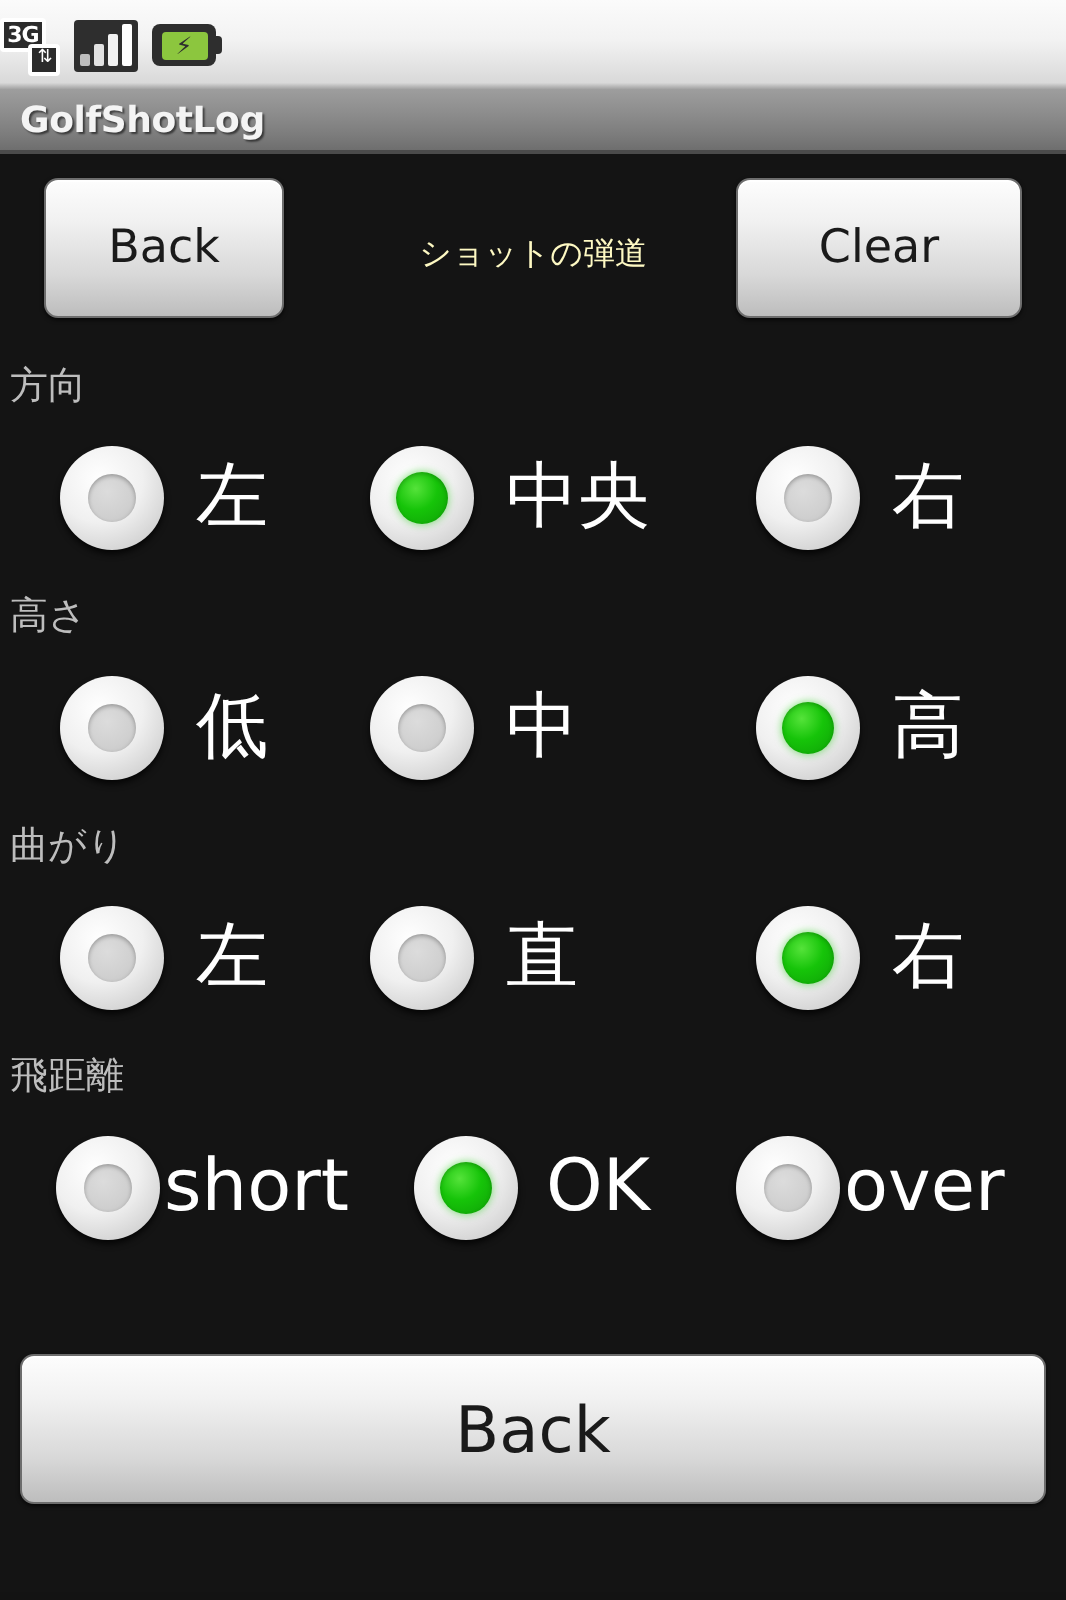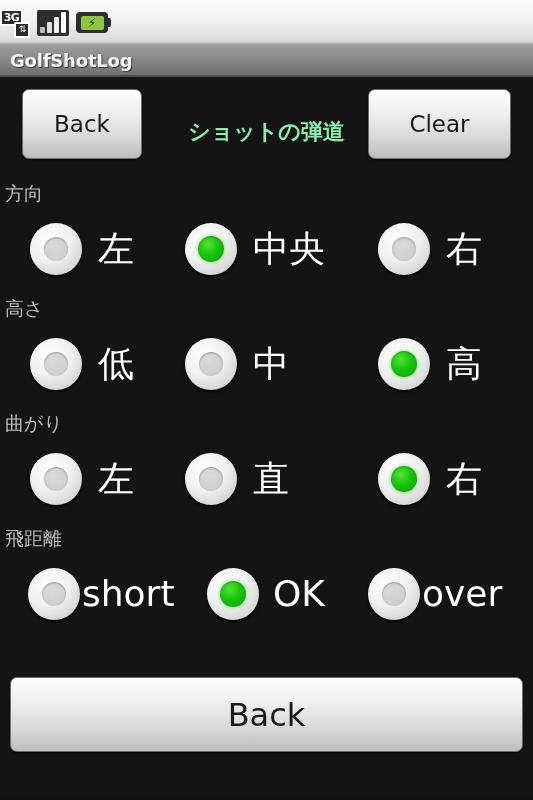--- a/index.html
+++ b/index.html
@@ -183,24 +183,23 @@
   #clear-button {
     position: absolute;
     right: 22px; top: 12px;
     width: 143px; height: 70px;
   }
   #screen-subtitle {
     position: absolute;
     left: 50%;
     transform: translateX(-50%);
     top: 40px;
-    color: #86efac;
-    font-size: 22px;
+    color: #fef9c3;
+    font-size: 16px;
     white-space: nowrap;
-    font-weight: bold;
   }
 
   
   #groups {
     position: relative;
     padding-top: 24px;
   }
   .group { position: relative; height: 115px; }
   .group-label {
     color: #bdbdbd;

